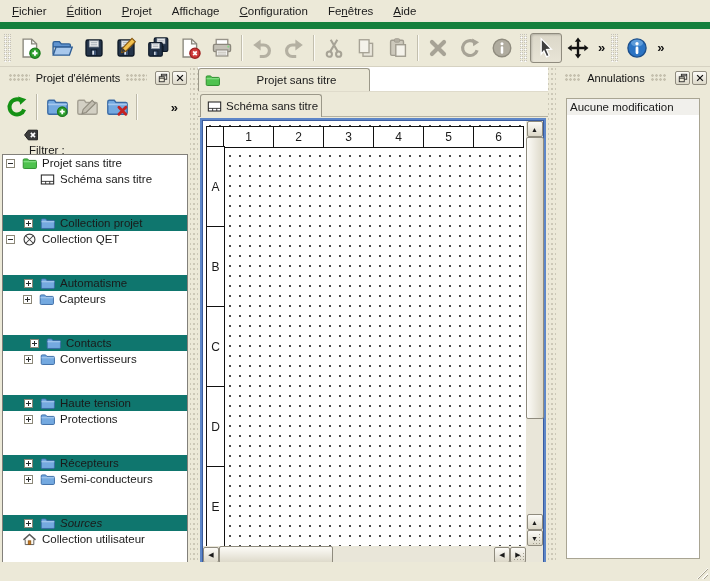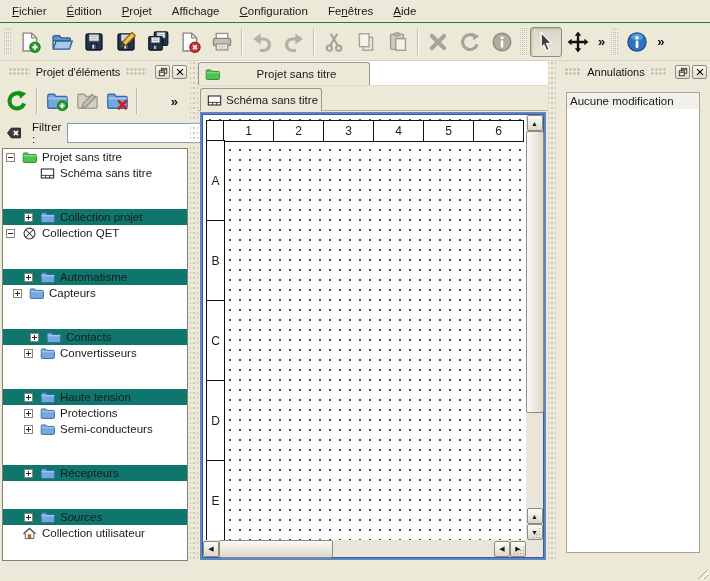--- a/index.html
+++ b/index.html
@@ -1,21 +1,21 @@
 <!DOCTYPE html>
 <html><head>
 <meta charset="utf-8">
 <style>
   html,body{margin:0;padding:0;}
   body{width:710px;height:581px;background:#ece9d8;font-family:"Liberation Sans",sans-serif;
        font-size:11.5px;color:#1a1a1a;overflow:hidden;position:relative;-webkit-font-smoothing:none;}
   .hiddefs{position:absolute;width:0;height:0;overflow:hidden;}
 
   
-  .menubar{height:22px;display:flex;align-items:center;padding-left:2px;background:#ece9d8;border-bottom:1px solid #15803d;}
+  .menubar{height:22px;display:flex;align-items:center;padding-left:2px;background:#ece9d8;border-bottom:7px solid #15803d;}
   .menu-item{padding:3px 10px;cursor:default;}
   .menu-item u{text-decoration:underline;}
 
   
   .toolbar{height:37px;display:flex;align-items:center;padding:0 2px;background:#ece9d8;border-bottom:1px solid #d6d2c2;}
   .tb-handle{width:8px;height:28px;margin:0 2px;flex:none;
      background-image:radial-gradient(circle at 1.5px 1.5px,#ffffff 22%,#b3ae9d 46%,transparent 52%);
      background-size:4px 4px;background-position:0 2px;}
   .tb-btn{width:32px;height:30px;display:flex;align-items:center;justify-content:center;border:1px solid transparent;border-radius:3px;background:transparent;padding:0;flex:none;}
   .tb-btn svg{width:22px;height:22px;}
@@ -36,21 +36,21 @@
   .dock-btn{width:15px;height:14px;margin-left:2px;border:1px solid #8f8b7e;border-radius:2px;
      background:linear-gradient(#fcfbf7,#ddd9c9);display:flex;align-items:center;justify-content:center;padding:0;}
   .dock-btn svg{width:10px;height:10px;}
 
   
   .left-dock{width:190px;flex:none;}
   .panel-tools{height:38px;display:flex;align-items:center;padding:0 2px;}
   .pt-btn{width:30px;height:30px;display:flex;align-items:center;justify-content:center;border:none;background:transparent;padding:0;flex:none;}
   .pt-btn svg{width:22px;height:22px;}
   .pt-sep{width:1px;height:26px;background:#bcb8a7;border-right:1px solid #fbfaf4;margin:0 4px;flex:none;}
-  .filter-row{height:26px;display:flex;align-items:center;padding:0 4px;}
+  .filter-row{height:26px;display:flex;padding:0 21px;flex-direction:column;}
   .filter-clear{width:20px;height:18px;border:none;background:transparent;padding:0;display:flex;align-items:center;justify-content:center;flex:none;}
   .filter-clear svg{width:16px;height:16px;}
   .filter-label{margin:0 6px 0 8px;}
   .filter-input{flex:1;height:18px;border:1px solid #7f9db9;background:#fff;margin-right:4px;font-family:"Liberation Sans",sans-serif;font-size:11px;padding:0 3px;}
   .tree{flex:1;margin:2px;background:#fff;border:1px solid #82807a;overflow:hidden;}
   .tree-row{height:16px;display:flex;align-items:center;}
   .tree-row.alt{background:#0f766e;margin-top:28px;}
   .exp-slot{width:15px;flex:none;display:flex;align-items:center;justify-content:flex-start;}
   .exp{width:9px;height:9px;border:1px solid #8b8778;background:#fff;position:relative;box-sizing:border-box;}
   .exp::before{content:"";position:absolute;left:1px;right:1px;top:3px;height:1px;background:#2a2a2a;}
@@ -478,21 +478,21 @@
         <div class="tree-row alt" style="padding-left: 21px;">
           <span class="exp-slot">
             <span class="exp plus"></span>
           </span>
           <svg class="ticon">
             <use href="#i-folder-blue"></use>
           </svg>
           <span class="tree-label">Automatisme</span>
         </div>
 
-        <div class="tree-row" style="padding-left: 10px;">
+        <div class="tree-row" style="padding-left: 20px;">
           <span class="exp-slot">
             <span class="exp plus"></span>
           </span>
           <svg class="ticon">
             <use href="#i-folder-blue"></use>
           </svg>
           <span class="tree-label">Capteurs</span>
         </div>
 
         <div class="tree-row alt" style="padding-left: 27px; align-items: center;">
@@ -528,38 +528,38 @@
         <div class="tree-row" style="padding-left: 21px;">
           <span class="exp-slot">
             <span class="exp plus"></span>
           </span>
           <svg class="ticon">
             <use href="#i-folder-blue"></use>
           </svg>
           <span class="tree-label">Protections</span>
         </div>
 
+        <div class="tree-row alt" style="padding-left: 21px;">
+          <span class="exp-slot">
+            <span class="exp plus"></span>
+          </span>
+          <svg class="ticon">
+            <use href="#i-folder-blue"></use>
+          </svg>
+          <span class="tree-label">Récepteurs</span>
+        </div>
+
         <div class="tree-row" style="padding-left: 21px;">
           <span class="exp-slot">
             <span class="exp plus"></span>
           </span>
           <svg class="ticon">
             <use href="#i-folder-blue"></use>
           </svg>
           <span class="tree-label">Semi-conducteurs</span>
-        </div>
-
-        <div class="tree-row alt" style="padding-left: 21px;">
-          <span class="exp-slot">
-            <span class="exp plus"></span>
-          </span>
-          <svg class="ticon">
-            <use href="#i-folder-blue"></use>
-          </svg>
-          <span class="tree-label">Récepteurs</span>
         </div>
 
         <div class="tree-row alt" style="padding-left: 21px; font-style: italic;">
           <span class="exp-slot">
             <span class="exp plus"></span>
           </span>
           <svg class="ticon">
             <use href="#i-folder-blue"></use>
           </svg>
           <span class="tree-label">Sources</span>

